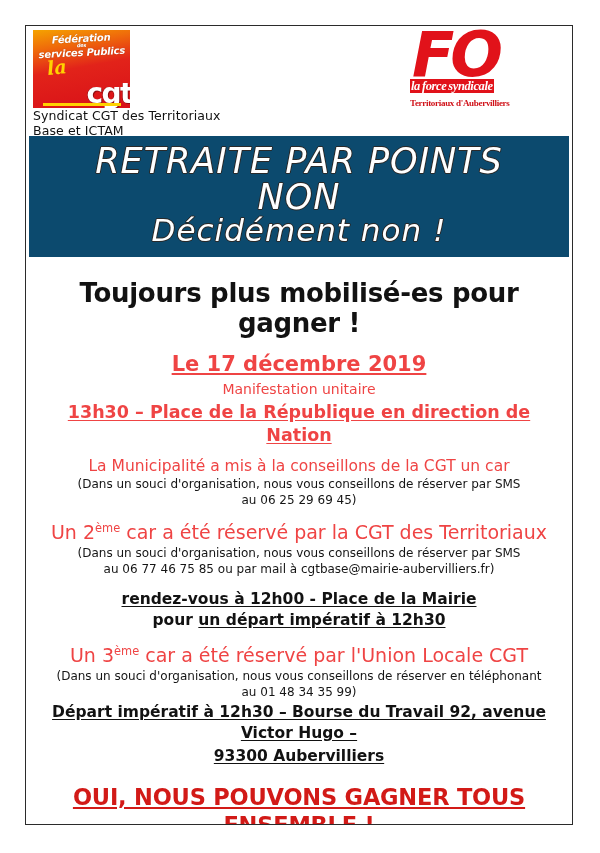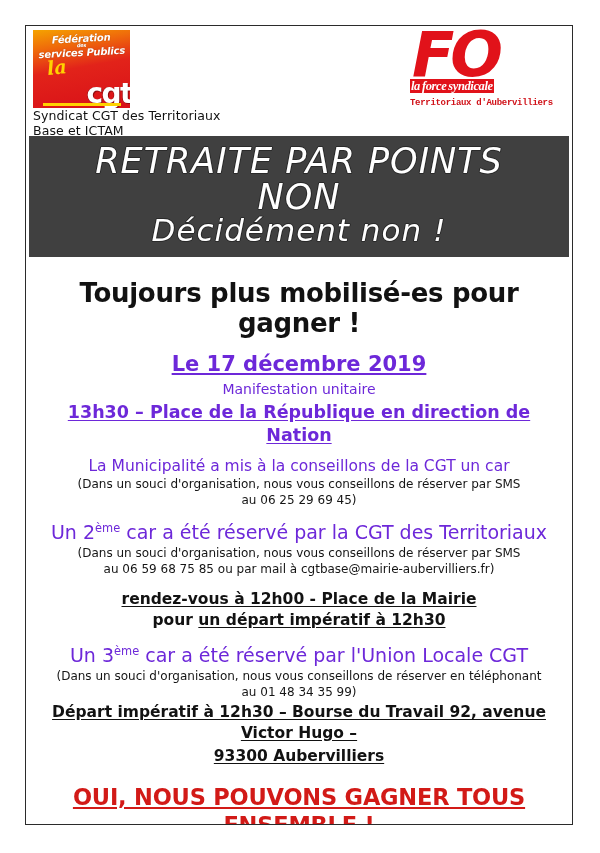--- a/index.html
+++ b/index.html
@@ -156,34 +156,34 @@
   }
   .fo-force .inv {
     background: #e1121a;
     color: #ffffff;
     padding: 0 1px;
   }
   .fo-terr {
     position: absolute;
     left: 2px;
     top: 70px;
-    font-family: Liberation Mono, monospace;
+    font-family: Liberation Serif, serif;
     font-weight: bold;
     font-size: 9px;
     line-height: 10px;
     color: #d01118;
     letter-spacing: -0.3px;
     white-space: nowrap;
   }
 
   
   .banner {
     position: relative;
     margin: 0 3px 0 3px;
-    background: #404040;
+    background: #0c4a6e;
     padding: 8px 0 10px 0;
     text-align: center;
   }
   .banner-line {
     font-family: "DejaVu Sans", sans-serif;
     font-style: italic;
     font-weight: normal;
     color: #ffffff;
     letter-spacing: 1px;
     line-height: 1.02;
@@ -206,21 +206,21 @@
   .slogan {
     font-family: "DejaVu Sans", sans-serif;
     font-weight: bold;
     font-size: 26px;
     line-height: 30px;
     color: #121212;
     letter-spacing: -0.3px;
     margin: 9px 0 13px 0;
   }
 
-  .red        { color: #6d28d9; }
+  .red        { color: #ef4444; }
   .u          { text-decoration: underline; text-underline-offset: 2px; }
 
   .date-line {
     font-family: "DejaVu Sans", sans-serif;
     font-weight: bold;
     font-size: 21px;
     line-height: 26px;
     margin-bottom: 1px;
   }
   .manif-line {
@@ -339,21 +339,21 @@
       <div class="date-line red u">Le 17 décembre 2019</div>
       <div class="manif-line red">Manifestation unitaire</div>
       <div class="place-line red u">13h30 – Place de la République en direction de Nation</div>
 
       <div class="car-head red">La Municipalité a mis à la conseillons de la CGT un car</div>
       <div class="note">(Dans un souci d'organisation, nous vous conseillons de réserver par SMS</div>
       <div class="note">au 06 25 29 69 45)</div>
 
       <div class="car-head big red"><span>Un 2</span><sup>ème</sup><span> car a été réservé par la CGT des Territoriaux</span></div>
       <div class="note">(Dans un souci d'organisation, nous vous conseillons de réserver par SMS</div>
-      <div class="note">au 06 59 68 75 85 ou par mail à cgtbase@mairie-aubervilliers.fr)</div>
+      <div class="note">au 06 77 46 75 85 ou par mail à cgtbase@mairie-aubervilliers.fr)</div>
       <div class="rdv u">rendez-vous à 12h00 - Place de la Mairie</div>
       <div class="rdv-sub"><span>pour </span><span class="u">un départ impératif à 12h30</span></div>
 
       <div class="car-head big red"><span>Un 3</span><sup>ème</sup><span> car a été réservé par l'Union Locale CGT</span></div>
       <div class="note">(Dans un souci d'organisation, nous vous conseillons de réserver en téléphonant</div>
       <div class="note">au 01 48 34 35 99)</div>
       <div class="depart u">Départ impératif à 12h30 – Bourse du Travail 92, avenue Victor Hugo –</div>
       <div class="depart u">93300 Aubervilliers</div>
 
       <div class="win-line u">OUI, NOUS POUVONS GAGNER TOUS ENSEMBLE !</div>

